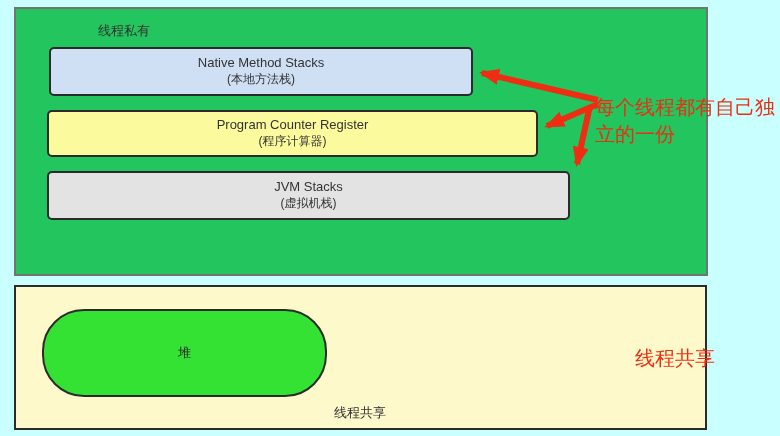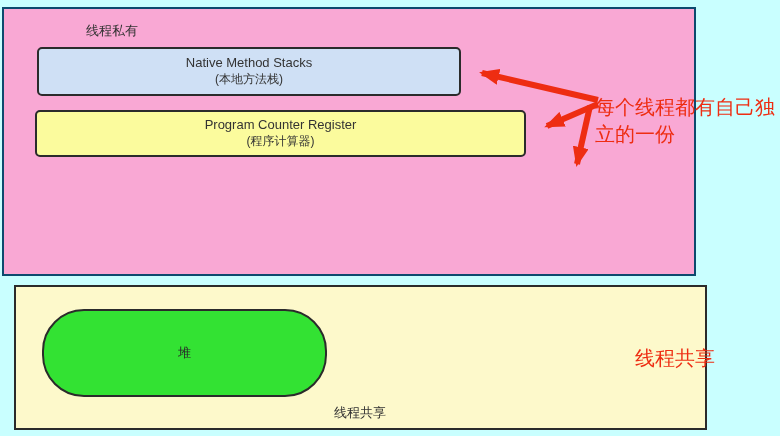--- a/index.html
+++ b/index.html
@@ -4,22 +4,22 @@
 <style>
   html,body{margin:0;padding:0;}
   body{
     width:780px;height:436px;position:relative;overflow:hidden;
     background:#c9ffff;
     font-family:"Liberation Sans","DejaVu Sans",sans-serif;
     color:#333;
   }
   
   .tp{
-    position:absolute;left:2px;top:7px;width:690px;height:265px;
-    background:#f9a8d4;border:2px solid #0c4a6e;
+    position:absolute;left:14px;top:7px;width:690px;height:265px;
+    background:#22c55e;border:2px solid #737373;
   }
   .tp-label{
     position:absolute;left:82px;top:13px;font-size:13px;color:#333;white-space:nowrap;
   }
   .mem-box{
     position:absolute;border:2px solid #2b2b2b;border-radius:5px;
     display:flex;flex-direction:column;align-items:center;justify-content:center;
     text-align:center;line-height:1.3;
   }
   .mem-box .t1{font-size:13px;color:#333;}
@@ -64,20 +64,24 @@
   <div class="mem-box box-pc">
     <div class="t1">Program Counter Register</div>
     <div class="t2">(程序计算器)</div>
   </div>
 
   <div class="mem-box box-native">
     <div class="t1">Native Method Stacks</div>
     <div class="t2">(本地方法栈)</div>
   </div>
 
+  <div class="mem-box box-jvm">
+    <div class="t1">JVM Stacks</div>
+    <div class="t2">(虚拟机栈)</div>
+  </div>
 </div>
 
 <svg class="arrows-svg" width="780" height="436" viewBox="0 0 780 436">
   <defs>
     <marker id="ah" markerUnits="userSpaceOnUse" markerWidth="20" markerHeight="16" refX="17" refY="8" orient="auto">
       <path d="M0,0 L20,8 L0,16 Z" fill="#ee2d12"></path>
     </marker>
   </defs>
   <line x1="598" y1="100" x2="482" y2="73" stroke="#ee2d12" stroke-width="6" marker-end="url(#ah)"></line>
   <line x1="598" y1="104" x2="547" y2="126" stroke="#ee2d12" stroke-width="6" marker-end="url(#ah)"></line>

